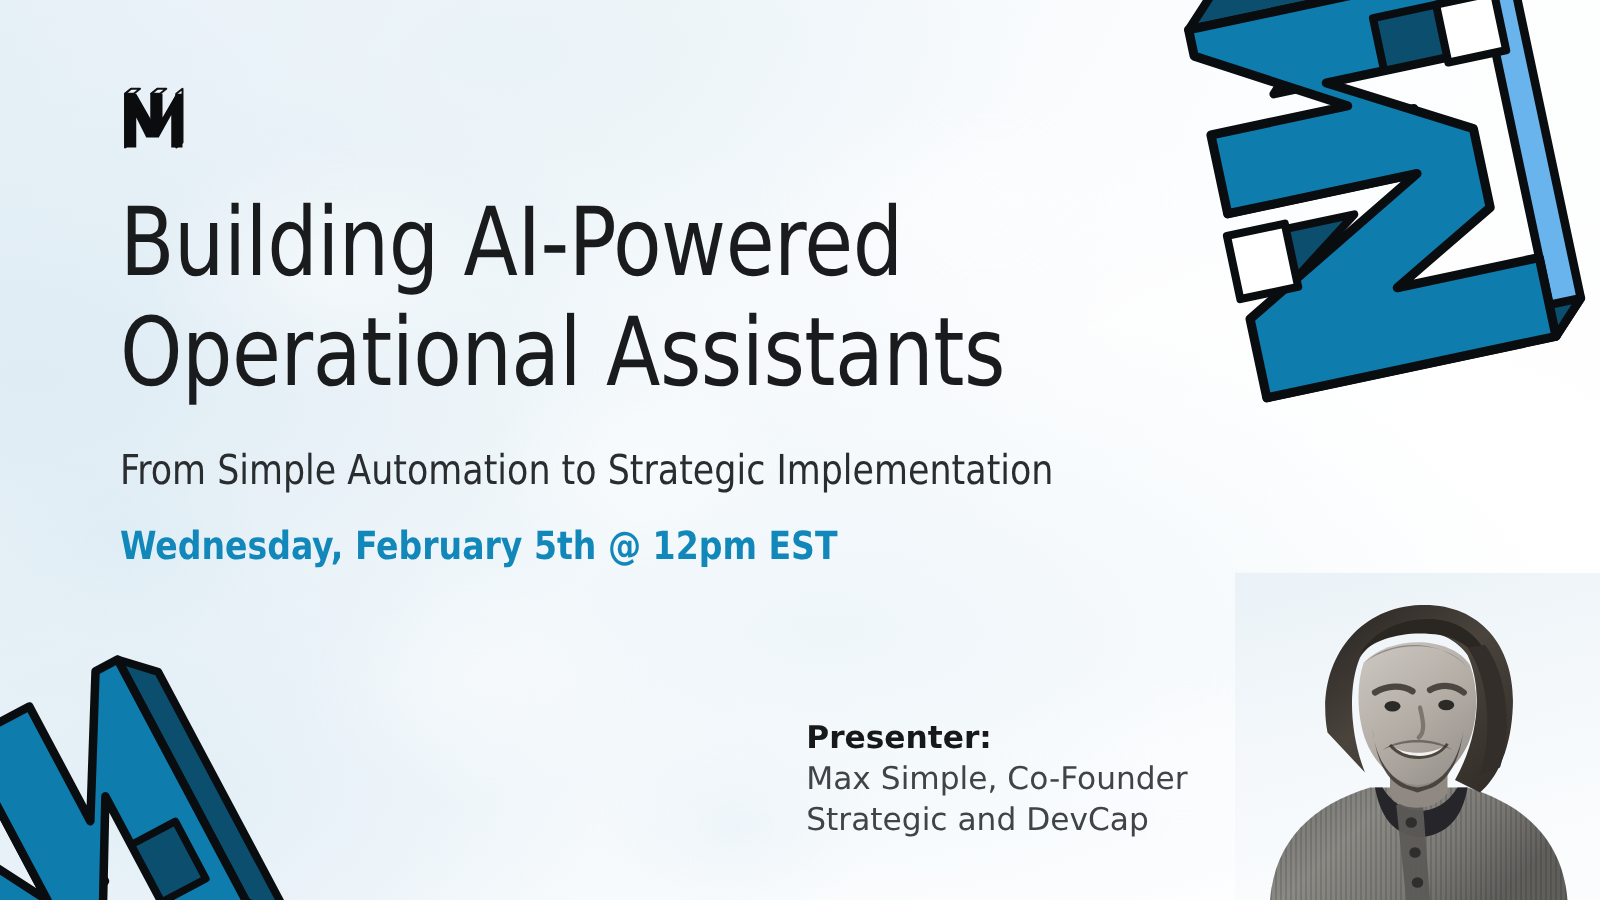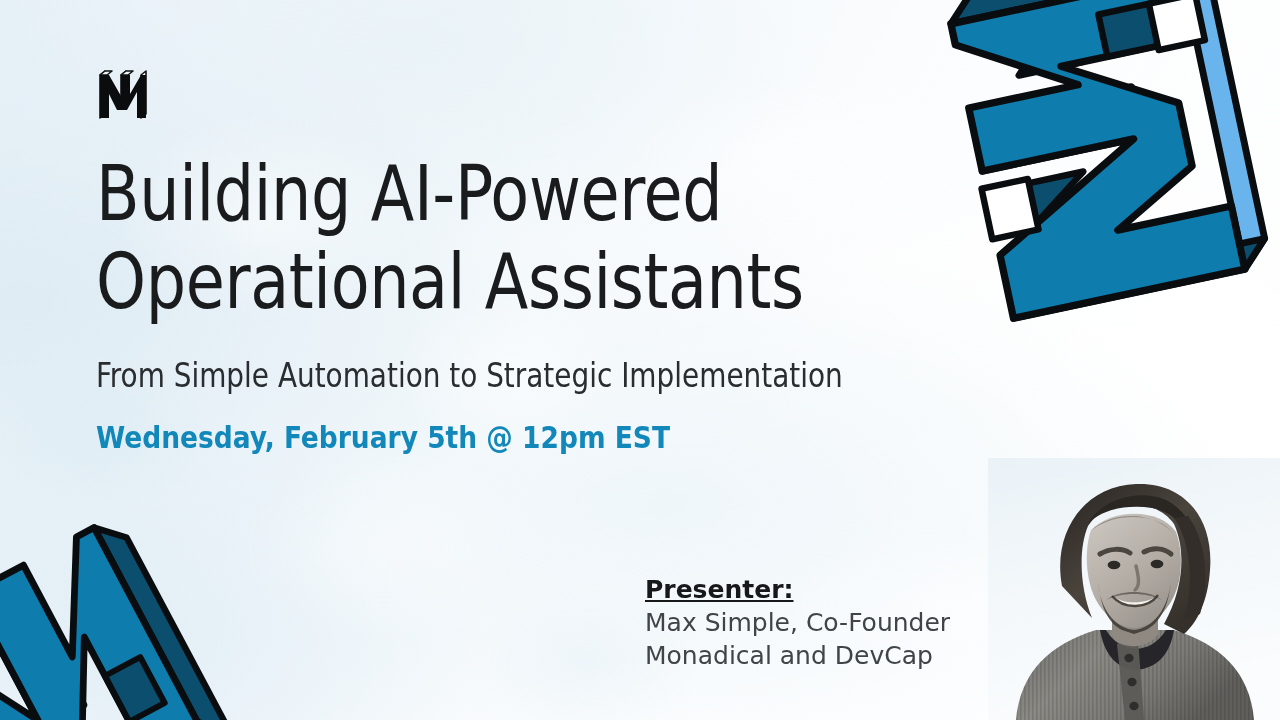--- a/index.html
+++ b/index.html
@@ -80,21 +80,21 @@
     line-height:38px;
     color:#1287ba;
     transform:scaleX(.95);
     transform-origin:left top;
   }
 
   
   #presenter { position:absolute; left:645px; top:574px; width:360px; }
   #presenter-label {
     font-family:"DejaVu Sans","Liberation Sans", sans-serif;
-    font-weight:700; font-size:25px; line-height:32px; color:#161819;text-decoration:underline;
+    font-weight:700; font-size:25px; line-height:32px; color:#161819;
   }
   .presenter-line {
     font-family:"DejaVu Sans","Liberation Sans", sans-serif;
     font-weight:400; font-size:25px; line-height:33px; color:#404448;
   }
 
   
   .deco { position:absolute; pointer-events:none; }
   .deco svg { display:block; overflow:visible; }
 
@@ -192,21 +192,21 @@
   <div id="content">
     <h1 id="title">Building AI-Powered
 Operational Assistants</h1>
     <p id="subtitle">From Simple Automation to Strategic Implementation</p>
     <p id="event-date">Wednesday, February 5th @ 12pm EST</p>
   </div>
 
   <div id="presenter">
     <div id="presenter-label">Presenter:</div>
     <div class="presenter-line">Max Simple, Co-Founder</div>
-    <div class="presenter-line">Monadical and DevCap</div>
+    <div class="presenter-line">Strategic and DevCap</div>
   </div>
 
   <div id="presenter-photo">
     <svg viewBox="0 0 292 262" xmlns="http://www.w3.org/2000/svg">
       <defs>
         <linearGradient id="photoBg" x1="0" y1="0" x2="0.3" y2="1">
           <stop offset="0%" stop-color="#eaf2f7"></stop>
           <stop offset="55%" stop-color="#f4f8fb"></stop>
           <stop offset="100%" stop-color="#fafcfd"></stop>
         </linearGradient>

